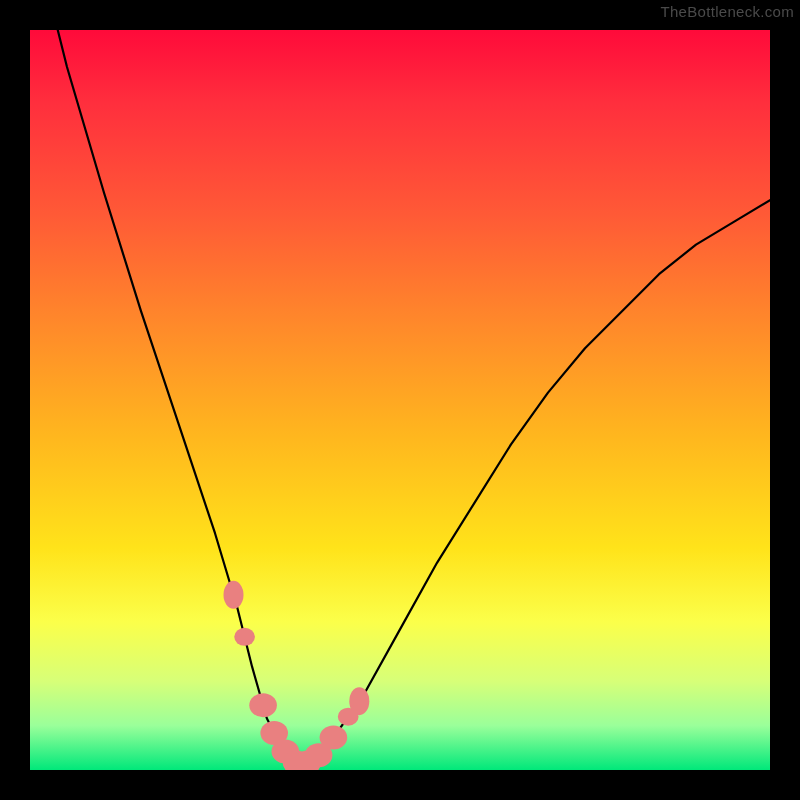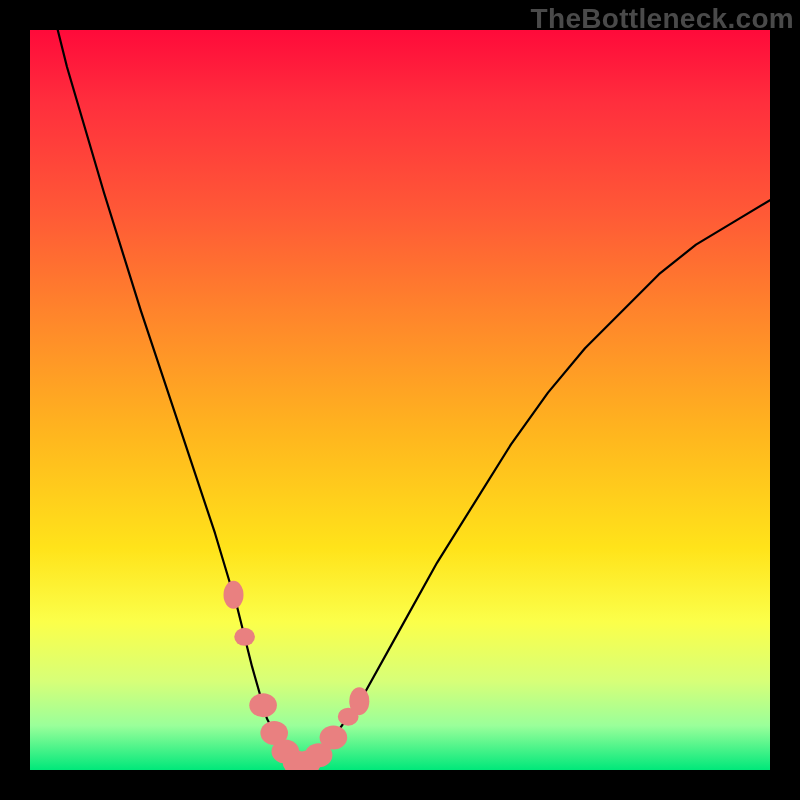--- a/index.html
+++ b/index.html
@@ -34,22 +34,22 @@
     left: 0;
     top: 0;
     width: 740px;
     height: 740px;
   }
   .watermark {
     position: absolute;
     top: 3px;
     right: 6px;
     color: #4a4a4a;
-    font-size: 28px;
-    font-weight: 700;
+    font-size: 15px;
+    font-weight: 400;
     letter-spacing: 0.3px;
     z-index: 5;
   }
   svg {
     display: block;
   }
 </style>
 </head>
 <body>
 

